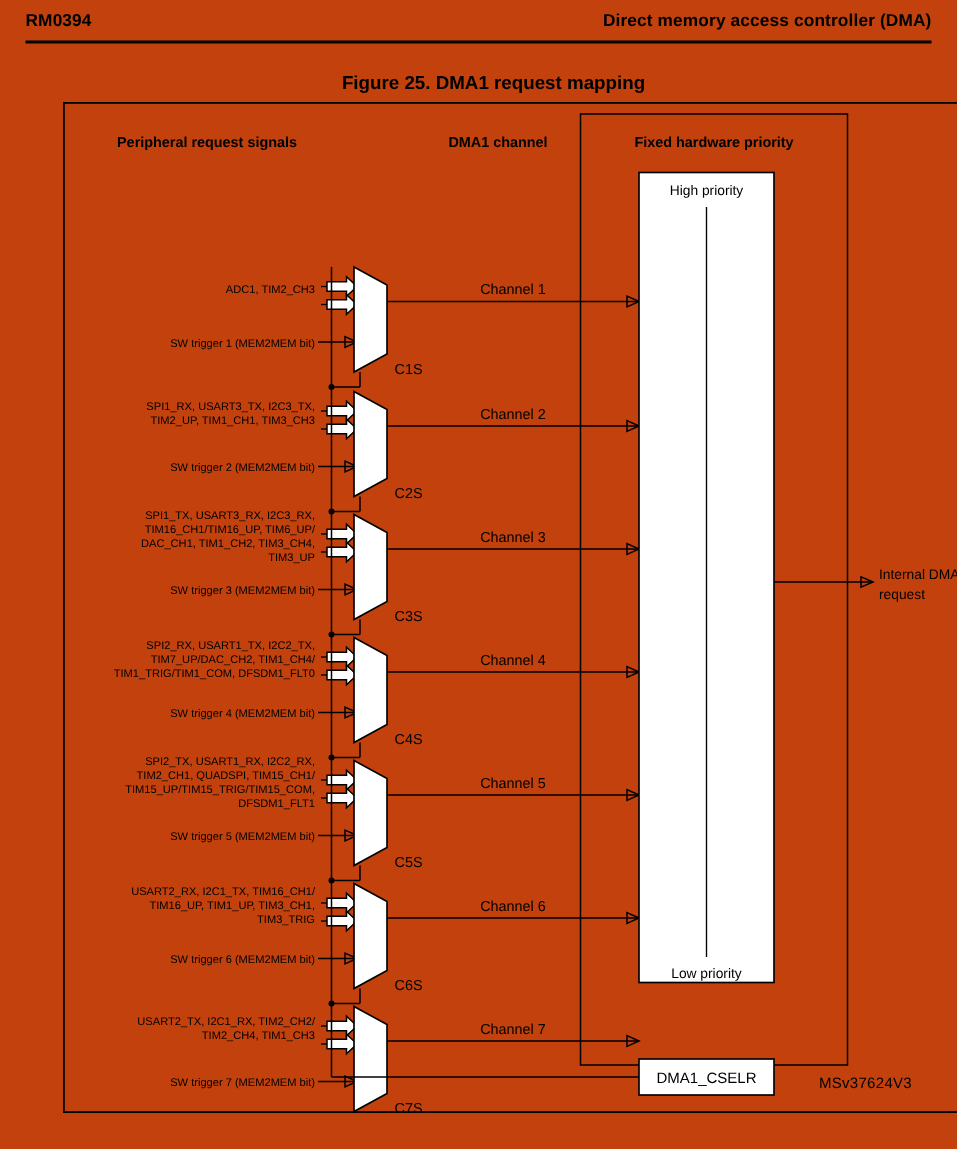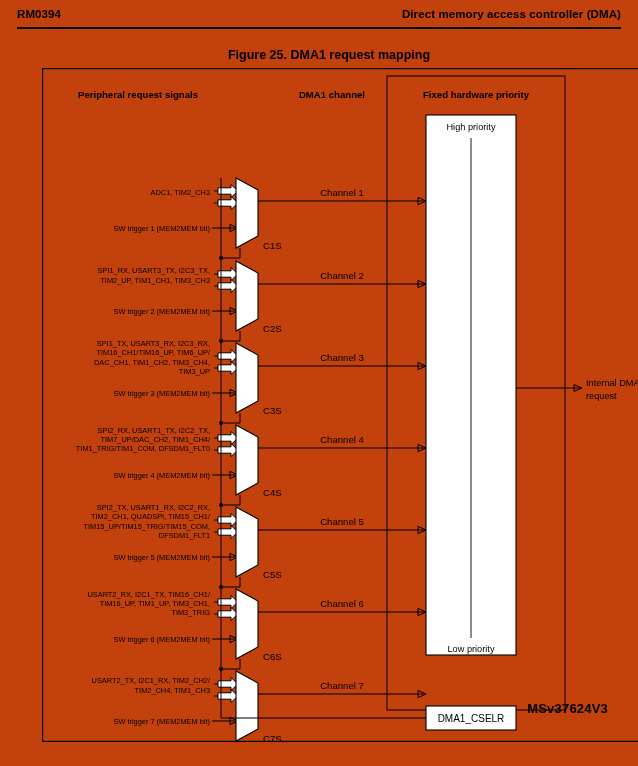--- a/index.html
+++ b/index.html
@@ -73,23 +73,23 @@
   .t-colhead { font-size: 9.6px; font-weight: bold; }
   .t-sig { font-size: 7.4px; }
   .t-sw { font-size: 7.4px; }
   .t-mux { font-size: 9.6px; }
   .t-chan { font-size: 9.6px; }
   .t-prio { font-size: 9.2px; }
   .t-out { font-size: 9.2px; }
   .t-cselr { font-size: 10px; }
   .msv {
     position: absolute;
-    right: 20px; bottom: 26px;
-    font-size: 13px;
-    font-weight: bold;
+    right: 20px; bottom: 14px;
+    font-size: 10px;
+    font-weight: normal;
     color: #000;
     letter-spacing: 0.2px;
   }
 </style>
 </head>
 <body>
 
 <div id="page">
 
   <div class="page-header">

